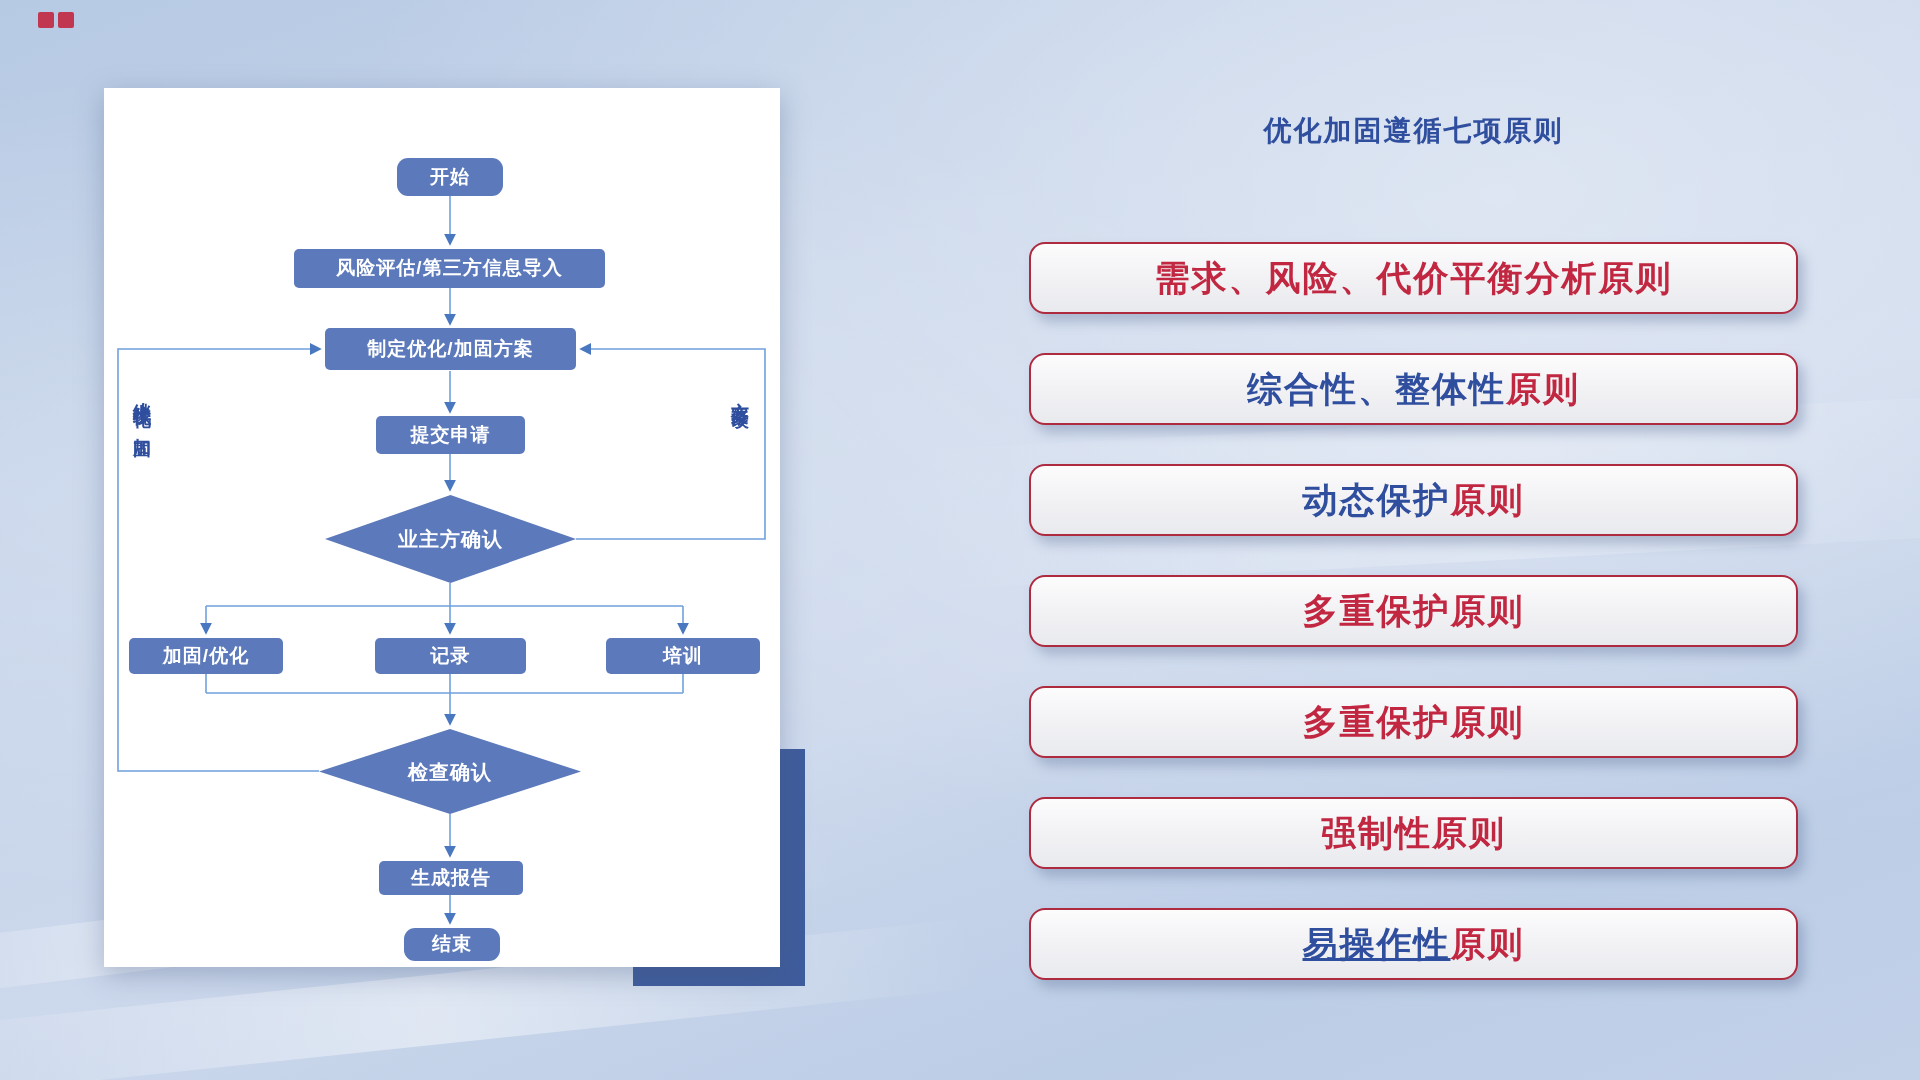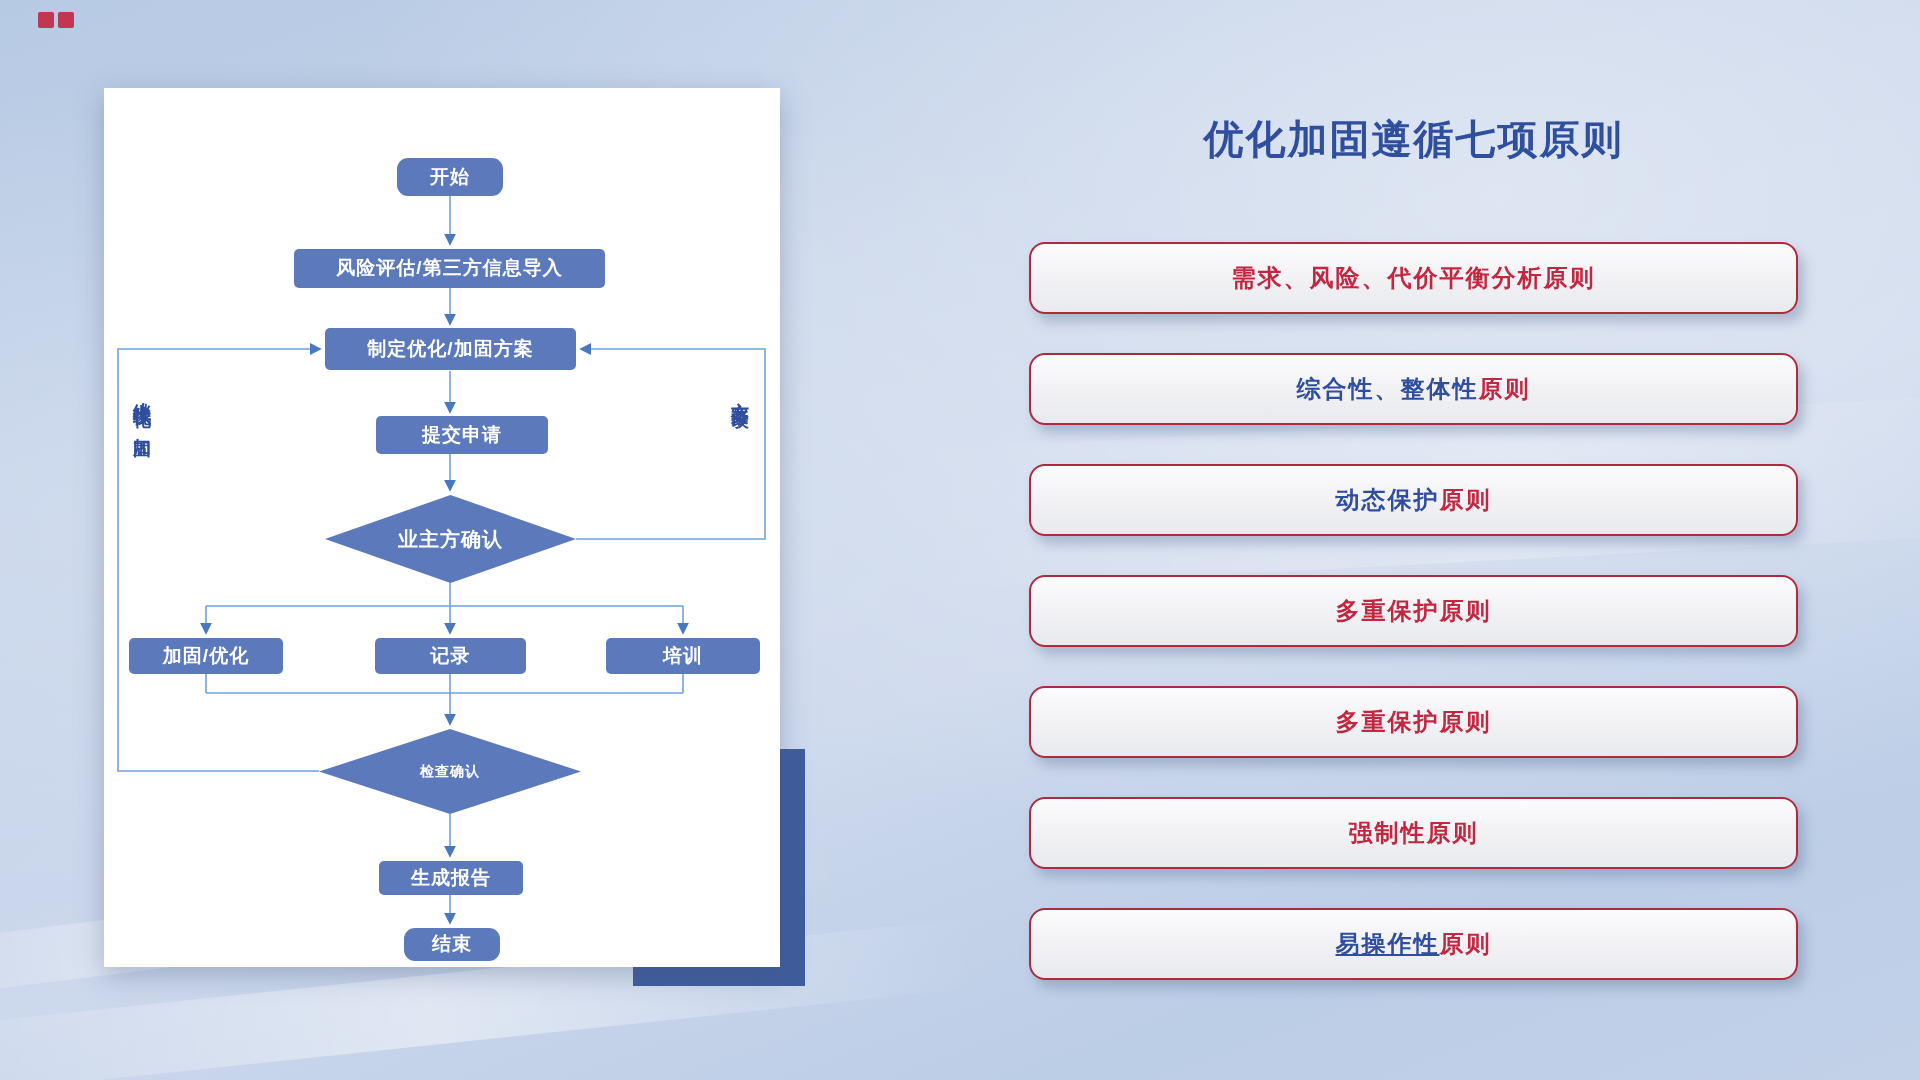--- a/index.html
+++ b/index.html
@@ -56,50 +56,50 @@
     border-radius:5px; text-align:center; line-height:1.1;
   }
   .fc-node.pill { border-radius:11px; }
   .fc-node.diamond {
     border-radius:0;
     clip-path: polygon(50% 0, 100% 50%, 50% 100%, 0 50%);
   }
   #n-start     { left:293px; top:70px;  width:106px; height:38px; }
   #n-risk      { left:190px; top:161px; width:311px; height:39px; }
   #n-plan      { left:221px; top:240px; width:251px; height:42px; }
-  #n-submit    { left:272px; top:328px; width:172px; height:38px; }
+  #n-submit    { left:272px; top:328px; width:149px; height:38px; }
   #n-confirm   { left:221px; top:407px; width:251px; height:88px; font-size:20px; }
   #n-reinforce { left:25px;  top:550px; width:154px; height:36px; }
   #n-record    { left:271px; top:550px; width:151px; height:36px; }
   #n-training  { left:502px; top:550px; width:154px; height:36px; }
-  #n-check     { left:215px; top:641px; width:262px; height:85px; font-size:14px; }
+  #n-check     { left:215px; top:641px; width:262px; height:85px; font-size:20px; }
   #n-report    { left:275px; top:773px; width:144px; height:34px; }
   #n-end       { left:300px; top:840px; width:96px;  height:33px; }
 
   .v-label {
     position:absolute; writing-mode: vertical-lr; text-orientation: upright;
     font-weight:bold; font-size:18px; color: var(--blue, #2f4e9e); letter-spacing:3px;
   }
   #lbl-left  { left:26px;  top:300px; }
   #lbl-right { left:624px; top:300px; }
 
   
   .page-title {
     position:absolute; left:1029px; top:112px; width:769px;
-    text-align:center; font-size:40px; font-weight:bold;
+    text-align:center; font-size:28px; font-weight:bold;
     color: var(--blue, #2b4ca3); letter-spacing:2px;
   }
   .principles { position:absolute; left:1029px; top:242px; width:769px; }
   .principle {
     width:769px; height:72px; margin-bottom:39px;
     border:2px solid var(--border-red, #ae2a3e); border-radius:16px;
     background: linear-gradient(180deg, #fcfcfd 0%, #f1f1f4 55%, #e9eaee 100%);
     box-shadow: 6px 8px 12px rgba(90,110,150,0.35);
     display:flex; align-items:center; justify-content:center;
-    font-size:24px; font-weight:bold; letter-spacing:2px;
+    font-size:35px; font-weight:bold; letter-spacing:2px;
   }
 </style>
 </head>
 <body>
 
 <div class="slide">
 
   <div class="streak s1"></div>
   <div class="streak s2"></div>
   <div class="streak s3"></div>

